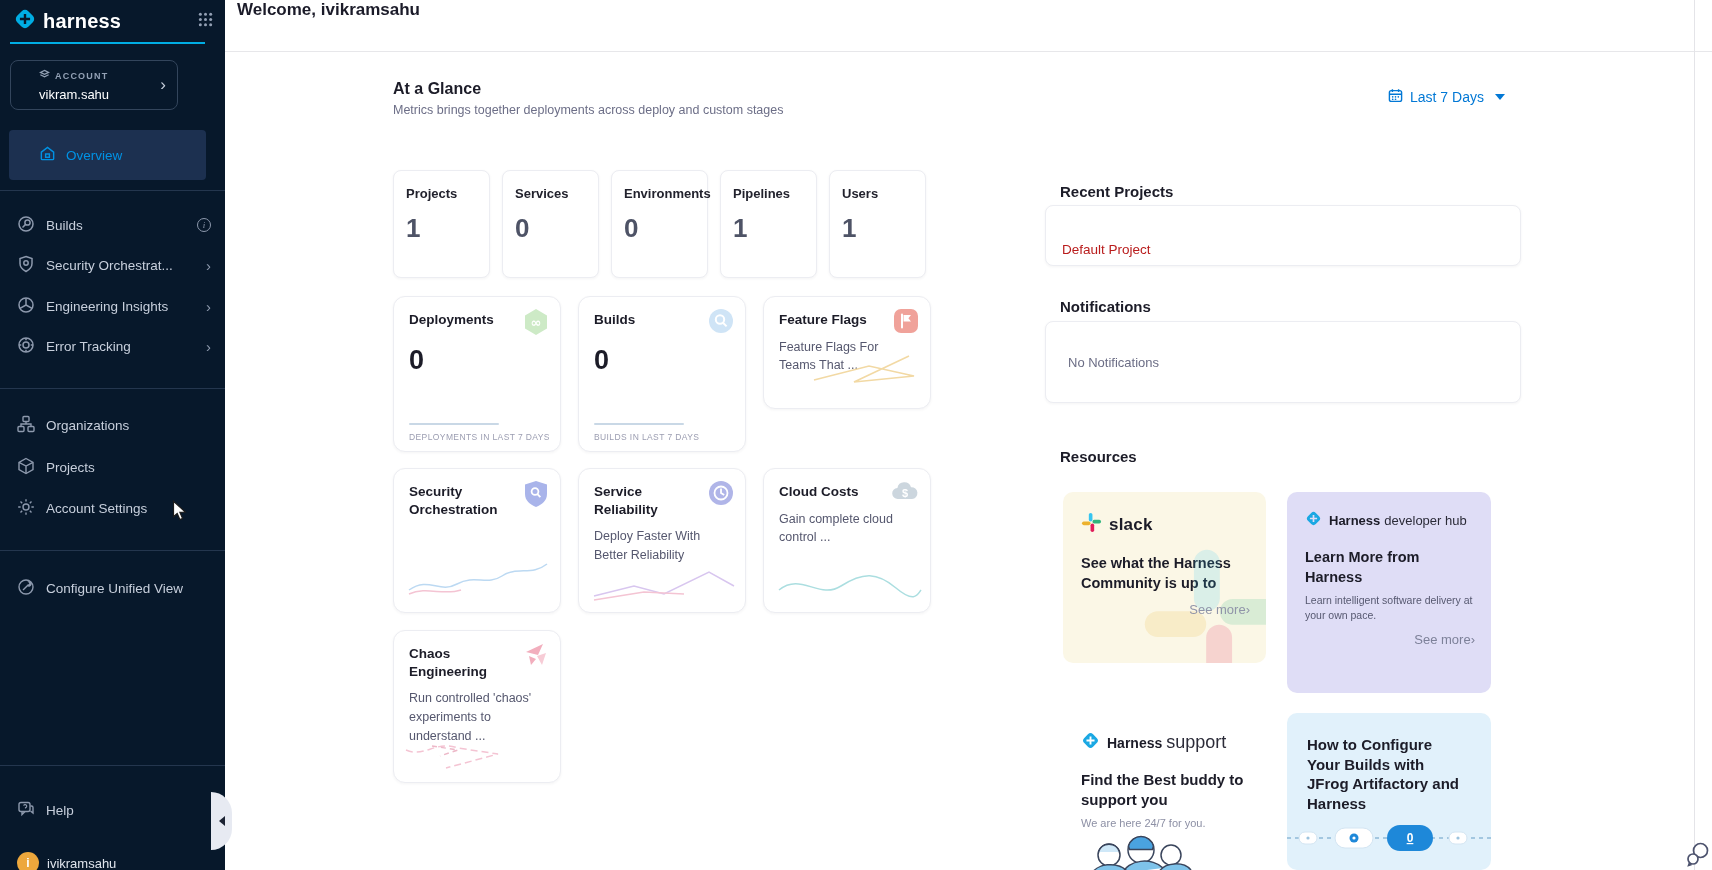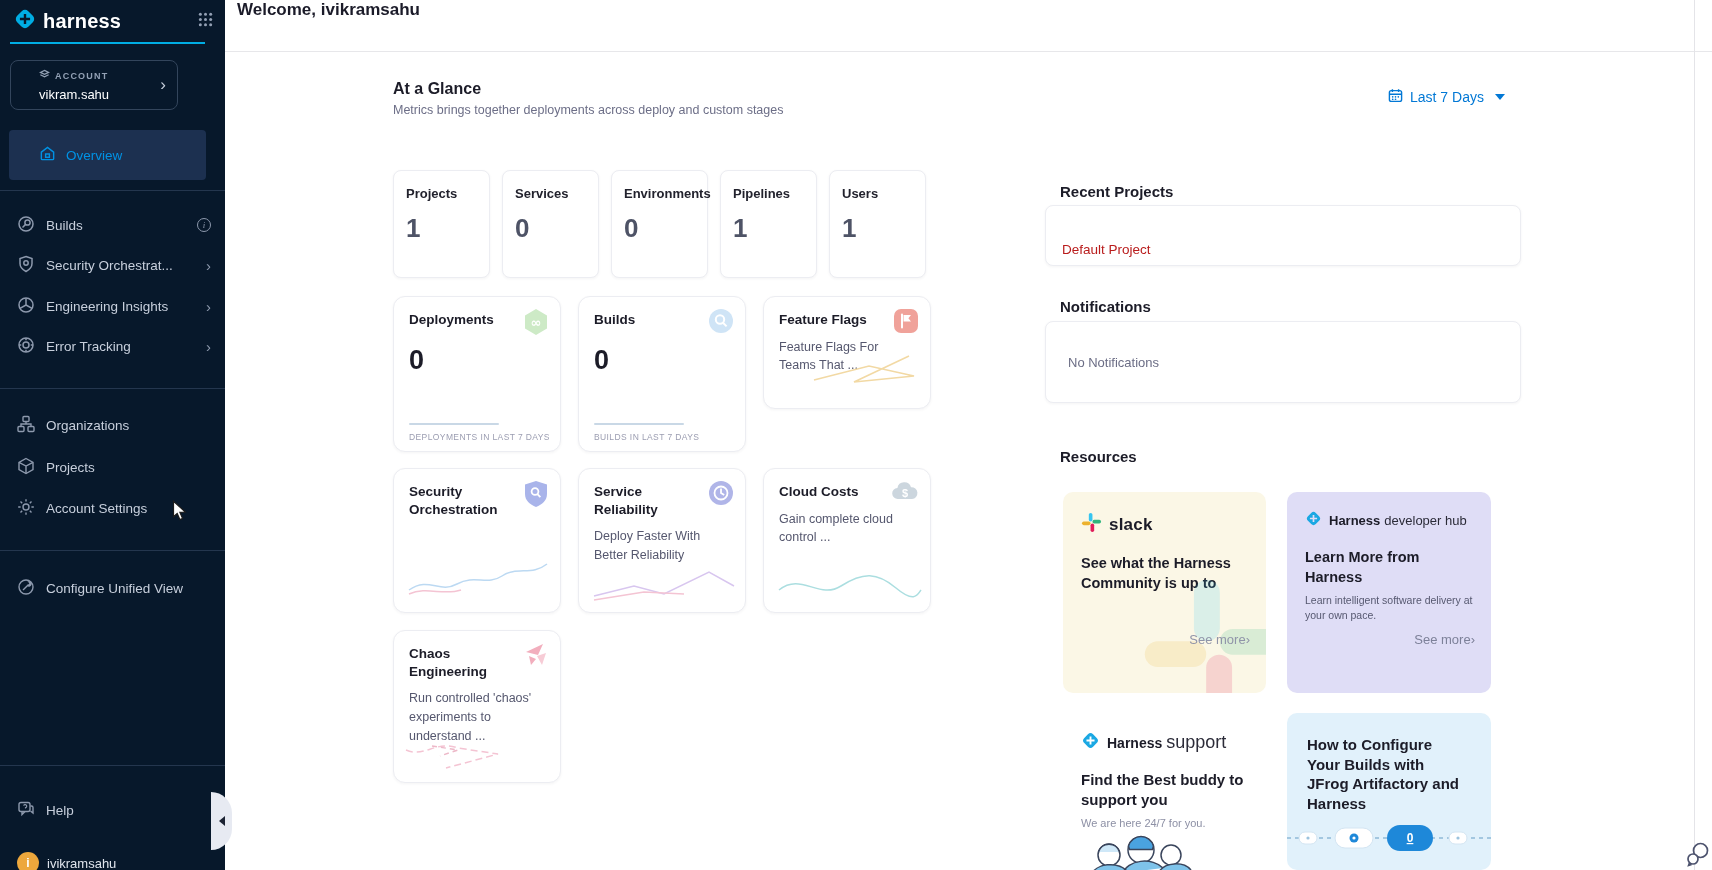--- a/index.html
+++ b/index.html
@@ -54,21 +54,21 @@
   
   .col-heading { position:absolute; font-size:15px; font-weight:700; color:#1c1c28; }
   .view-all { position:absolute; left:1452px; top:186px; font-size:13px; color:#737373; cursor:pointer;margin-top:24px; }
   .panel-card { position:absolute; left:1045px; width:476px; background:#fff; border:1px solid #ecedf2; border-radius:8px; box-shadow:0 1px 3px rgba(40,41,61,.05); }
   .rp-card { top:205px; height:61px; }
   .rp-link { position:absolute; left:16px; top:16px; font-size:13.5px; color:#b91c1c; cursor:pointer;margin-top:20px; }
   .notif-card { top:321px; height:82px; }
   .no-notif { position:absolute; left:22px; top:33px; font-size:13px; color:#6b6d85; }
 
   .res-card { position:absolute; border-radius:10px; overflow:hidden; cursor:pointer; }
-  .res-slack { left:1063px; top:492px; width:203px; height:201px; background:#fbf7e6; }
+  .res-slack { left:1063px; top:492px; width:203px; height:171px; background:#fbf7e6; }
   .res-devhub { left:1287px; top:492px; width:204px; height:201px; background:#dfddf6; }
   .res-support { left:1063px; top:713px; width:203px; height:157px; background:#fff; }
   .res-jfrog { left:1287px; top:713px; width:204px; height:157px; background:#e1f1fb; }
   .brand-row { display:flex; align-items:center; gap:7px; padding:20px 18px 0 18px; }
   .brand-bold { font-size:13px; font-weight:700; color:#1c1c28; }
   .brand-rest { font-size:13px; color:#2b2b38; }
   .slack-word { font-size:17px; font-weight:700; color:#1c1c28; letter-spacing:.2px; }
   .res-heading { font-size:14.5px; font-weight:700; color:#1c1c28; line-height:1.35; padding:17px 18px 0 18px; }
   .res-body { font-size:10.5px; color:#565870; line-height:1.4; padding:6px 18px 0 18px; }
   .see-more { position:absolute; right:16px; bottom:46px; font-size:13px; color:#9094a9; cursor:pointer; }

